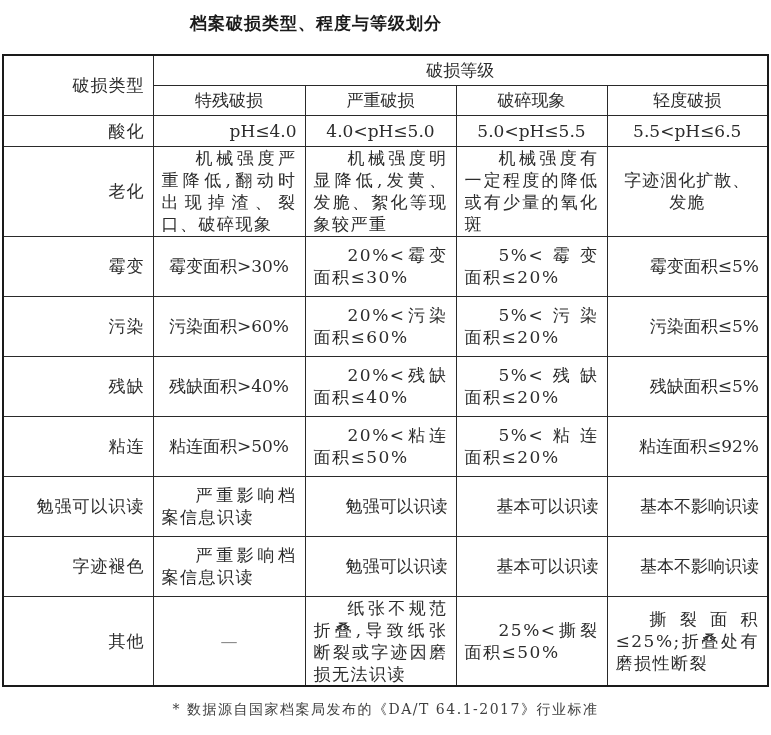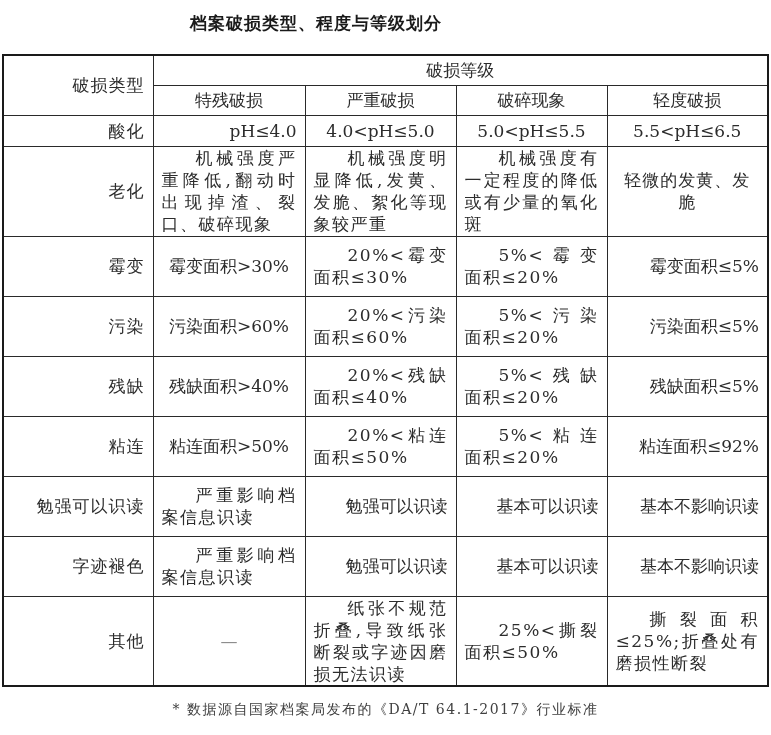--- a/index.html
+++ b/index.html
@@ -50,21 +50,21 @@
     <td class="c">4.0&lt;pH≤5.0</td>
     <td class="c">5.0&lt;pH≤5.5</td>
     <td class="c">5.5&lt;pH≤6.5</td>
   </tr>
 
   <tr style="height:90px">
     <td class="type">老化</td>
     <td class="just">机械强度严重降低,翻动时出现掉渣、裂口、破碎现象</td>
     <td class="just">机械强度明显降低,发黄、发脆、絮化等现象较严重</td>
     <td class="just">机械强度有一定程度的降低或有少量的氧化斑</td>
-    <td class="c" style="letter-spacing:1px">轻微的发黄、发脆</td>
+    <td class="c" style="letter-spacing:1px">字迹洇化扩散、发脆</td>
   </tr>
 
   <tr style="height:60px">
     <td class="type">霉变</td>
     <td class="c">霉变面积&gt;30%</td>
     <td class="just">20%&lt;霉变面积≤30%</td>
     <td class="just">5%&lt;霉变面积≤20%</td>
     <td class="l" style="padding-left:20px">霉变面积≤5%</td>
   </tr>
 

